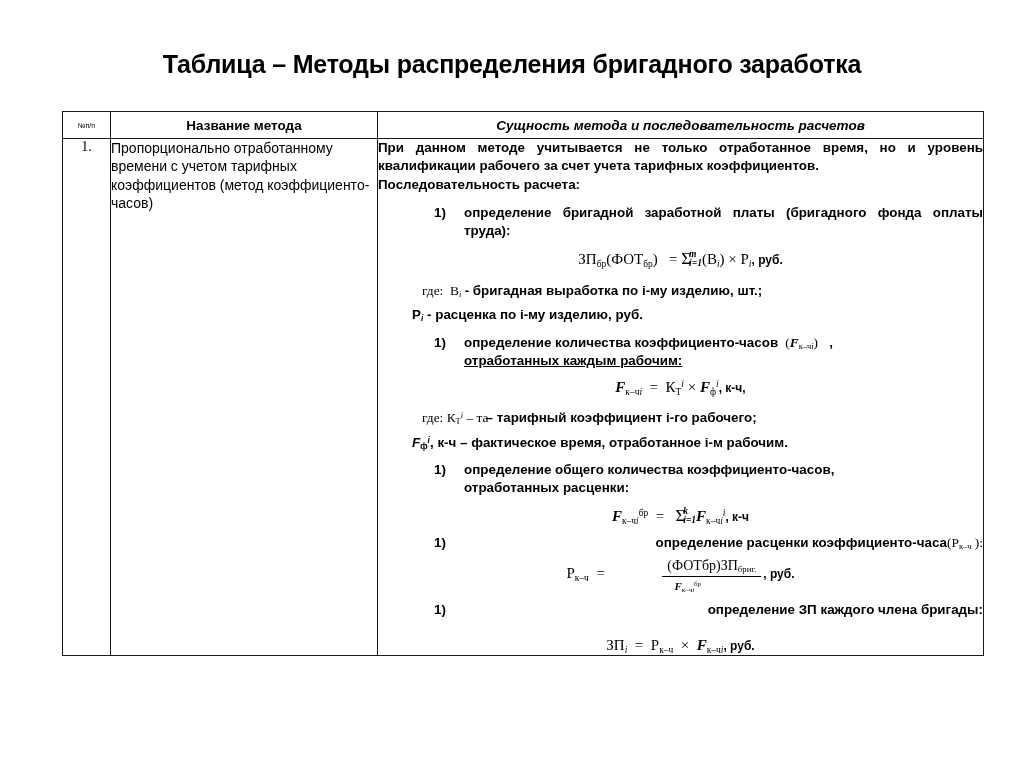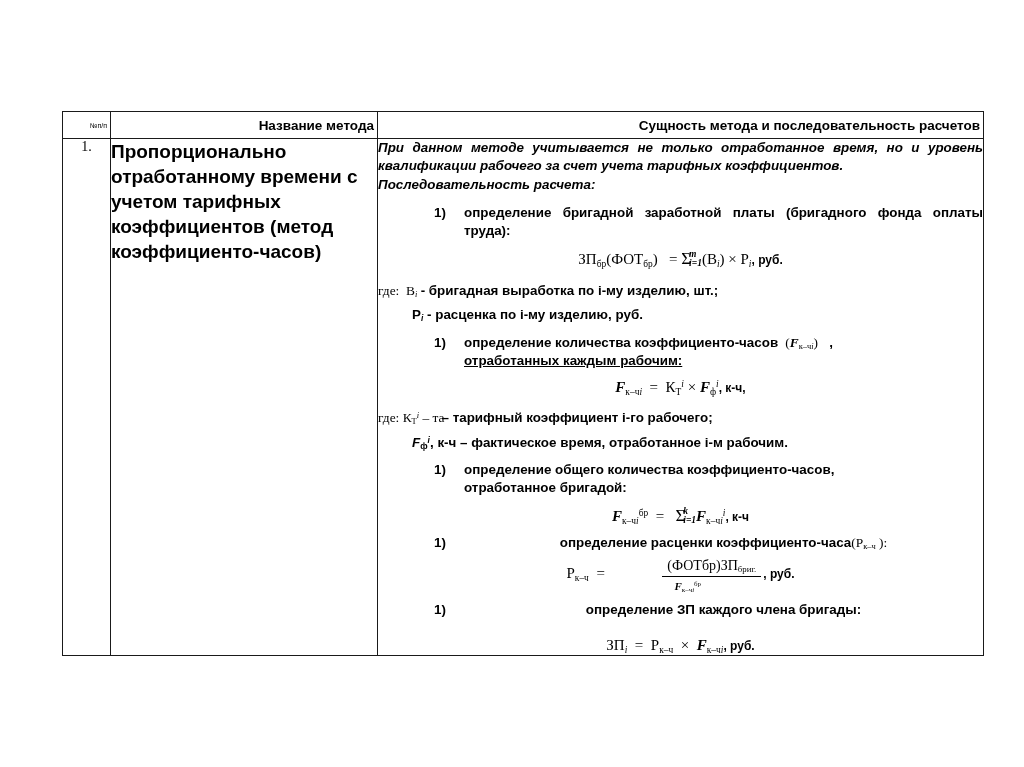--- a/index.html
+++ b/index.html
@@ -51,85 +51,85 @@
     vertical-align: top;
     padding: 0;
   }
 
   .col-num   { width: 48px; }
   .col-name  { width: 267px; }
   .col-body  { width: 606px; }
 
   
   .hdr td {
-    text-align: right;
+    text-align: center;
     font-weight: bold;
     vertical-align: middle;
     height: 22px;
     padding: 2px 3px;
   }
   .hdr .h-num {
     font-size: 7px;
     font-weight: normal;
     letter-spacing: 0px;
   }
   .hdr .h-name { font-size: 13.5px; }
-  .hdr .h-body { font-size: 13.5px; }
+  .hdr .h-body { font-size: 13.5px; font-style: italic; }
 
   
   .cell-num {
     text-align: center;
     vertical-align: middle;
     font-family: "Liberation Serif", serif;
     font-size: 14px;
   }
   .cell-name {
     vertical-align: middle;
-    font-size: 19px;
-    font-weight: bold;
+    font-size: 14px;
+    font-weight: normal;
     line-height: 1.32;
     padding: 6px 6px 6px 7px;
     margin-left: 48px;
   }
   .cell-body {
     vertical-align: top;
     padding: 4px 6px 6px 6px;
     font-size: 13.4px;
     line-height: 1.36;
   }
 
   
   .para {
     font-weight: bold;
     text-align: justify;
     margin: 0 0 0 0;
-    font-style: italic;
   }
   .para.lead { margin-bottom: 1px; }
 
   .numitem {
     display: flex;
     margin-top: 9px;
     margin-left: 56px;
     font-weight: bold;
   }
   .numitem .nmark {
     width: 30px;
     flex: 0 0 30px;
   }
   .numitem .ntext {
     flex: 1 1 auto;
     text-align: justify;
     text-justify: inter-word;
   }
-  .numitem .ntext.tight { text-align: center; }
+  .numitem .ntext.tight { text-align: right; }
 
   .where {
     margin-top: 12px;
     font-weight: bold;
+    margin-left: 44px;
   }
   .where .serif {
     font-family: "Liberation Serif", serif;
     font-weight: normal;
   }
   .where2 {
     margin-top: 6px;
     margin-left: 34px;
     font-weight: bold;
   }
@@ -198,20 +198,21 @@
     font-weight: normal;
     font-style: normal;
   }
   .inline-math .it { font-style: italic; font-weight: bold; }
 </style>
 </head>
 <body>
 
 <div class="page">
 
+  <div class="doc-title">Таблица  – Методы распределения бригадного заработка</div>
 
   <table class="tbl">
     <colgroup>
       <col class="col-num">
       <col class="col-name">
       <col class="col-body">
     </colgroup>
     <tbody>
       <tr class="hdr">
         <td class="h-num">№п/п</td>
@@ -275,21 +276,21 @@
             <span class="serif">где: К<sub>Т</sub><sup><i>i</i></sup> – та</span><span style="margin-left:-3px">– тарифный коэффициент i-го рабочего;</span>
           </div>
           <div class="where2">
             <span class="serif" style="font-style:italic;font-weight:bold;">F</span><span class="serif"><sub>ф</sub><sup><i>i</i></sup></span><span>, к-ч – фактическое время, отработанное i-м рабочим.</span>
           </div>
 
           <div class="numitem">
             <span class="nmark">1)</span>
             <span class="ntext">
               <span style="display:block;text-align:justify;">определение общего количества коэффициенто-часов,</span>
-              <span style="display:block;">отработанное бригадой:</span>
+              <span style="display:block;">отработанных расценки:</span>
             </span>
           </div>
 
           <div class="formula">
             <span class="bi">F</span><sub class="rm">к–ч<i>i</i></sub><sup class="rm">бр</sup>
             <span class="rm">&nbsp;=&nbsp;&nbsp;</span>
             <span class="sumop">Σ</span><span class="sumlim"><span class="top">k</span><span class="bot">i=1</span></span><span class="bi">F</span><sub class="rm">к–ч<i>i</i></sub><sup class="rm"><i>i</i></sup><span class="bold-rm">, к-ч</span>
           </div>
 
           <div class="numitem" style="margin-top:7px;">

